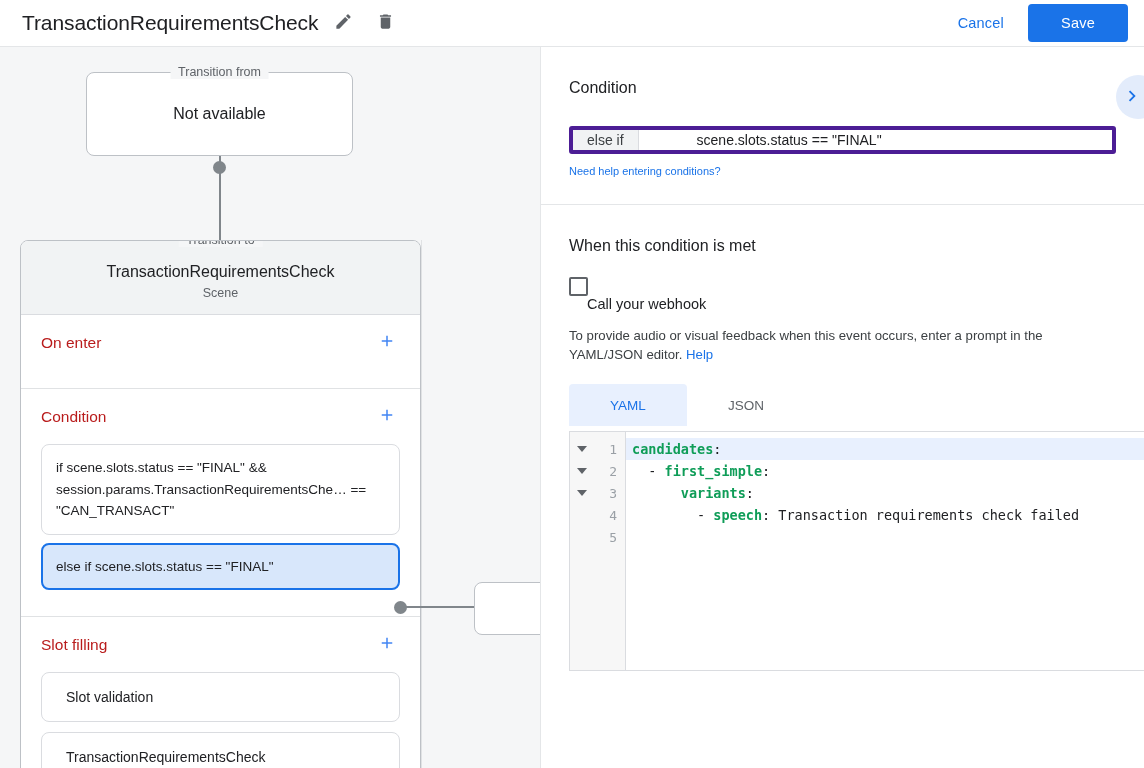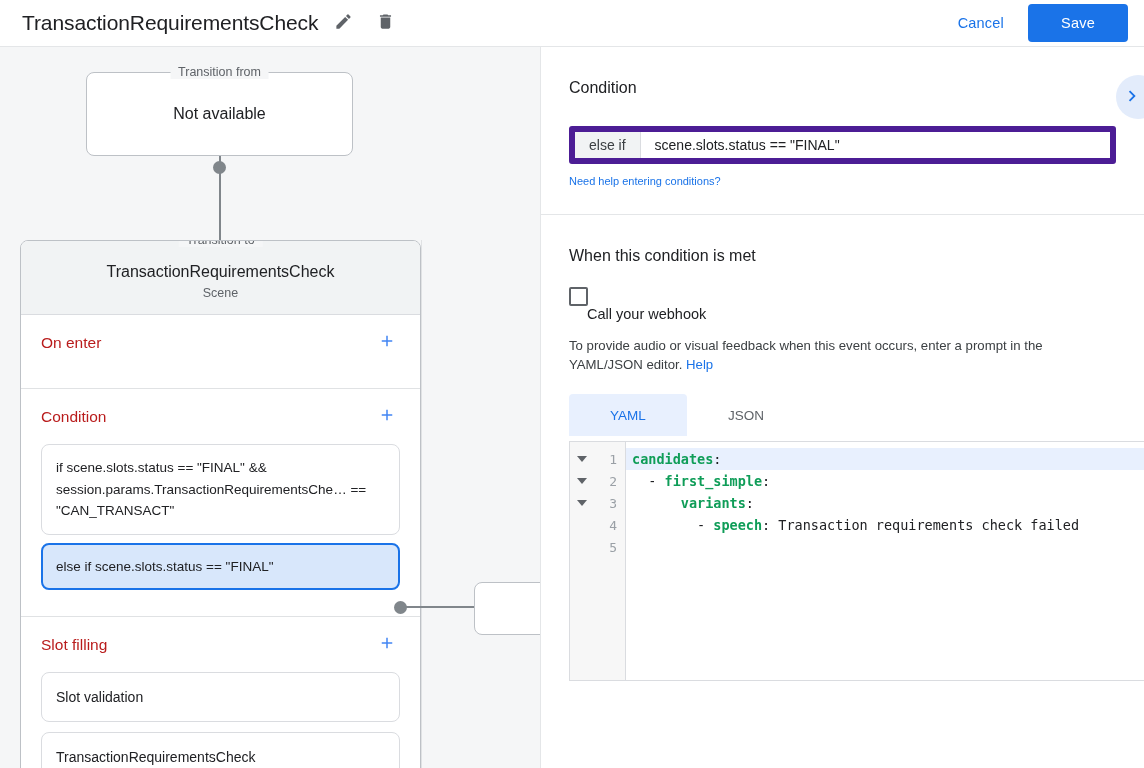--- a/index.html
+++ b/index.html
@@ -100,21 +100,21 @@
   .cond-card {
     border: 1px solid #dadce0; border-radius: 8px; background: #fff;
     padding: 12px 14px; font-size: 13.5px; color: #202124; line-height: 21.5px;
     margin-bottom: 8px; cursor: pointer;
   }
   .cond-card.selected {
     border: 2px solid #1a73e8; background: #d8e7fb; padding: 11px 13px;
   }
   .slot-card {
     border: 1px solid #dadce0; border-radius: 8px; background: #fff;
-    padding: 16px 14px; font-size: 14px; color: #202124; margin-bottom: 10px;
+    padding: 16px 24px; font-size: 14px; color: #202124; margin-bottom: 10px;
     cursor: pointer;
   }
 
   
   .conn-dot {
     position: absolute; left: 394px; top: 554px; width: 13px; height: 13px;
     border-radius: 50%; background: #80868b;
   }
   .conn-line {
     position: absolute; left: 404px; top: 559px; width: 112px; height: 2px;
@@ -144,22 +144,22 @@
     font-size: 16px; color: #202124; padding-top: 32px; padding-bottom: 0;
   }
   .collapse-btn {
     position: absolute; right: -16px; top: 28px; width: 44px; height: 44px;
     border-radius: 50%; background: #e3ecfb; border: none; cursor: pointer;
     display: flex; align-items: center; justify-content: center;
   }
   .collapse-btn svg { fill: #1a73e8; margin-left: -12px; }
 
   .cond-input-row {
-    display: flex; margin-top: 29px; border: 6px solid #4c1d95; border-radius: 3px;
-    height: 38px; overflow: hidden;
+    display: flex; margin-top: 29px; border: 4px solid #4c1d95; border-radius: 3px;
+    height: 28px; overflow: hidden; gap: 44px;
   }
   .cond-prefix {
     background: #f1f3f4; border-right: 1px solid #dadce0;
     display: flex; align-items: center; padding: 0 14px;
     font-size: 14px; color: #3c4043; white-space: nowrap;
   }
   .cond-value {
     flex: 1; display: flex; align-items: center; padding: 0 14px;
     font-size: 14px; color: #202124; background: #fff;
   }

